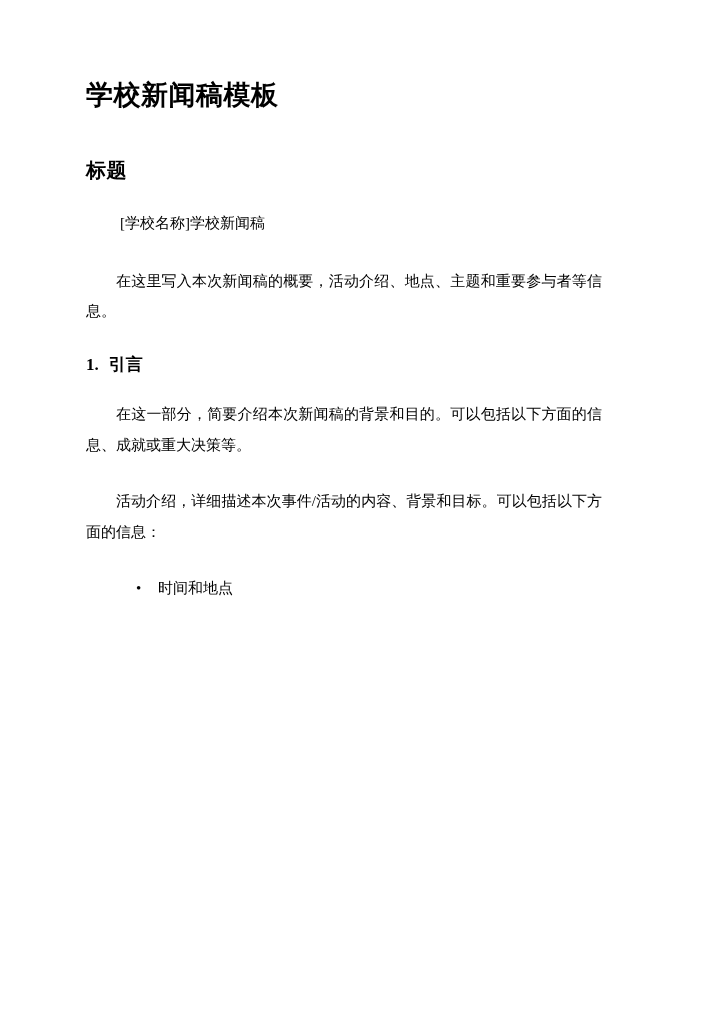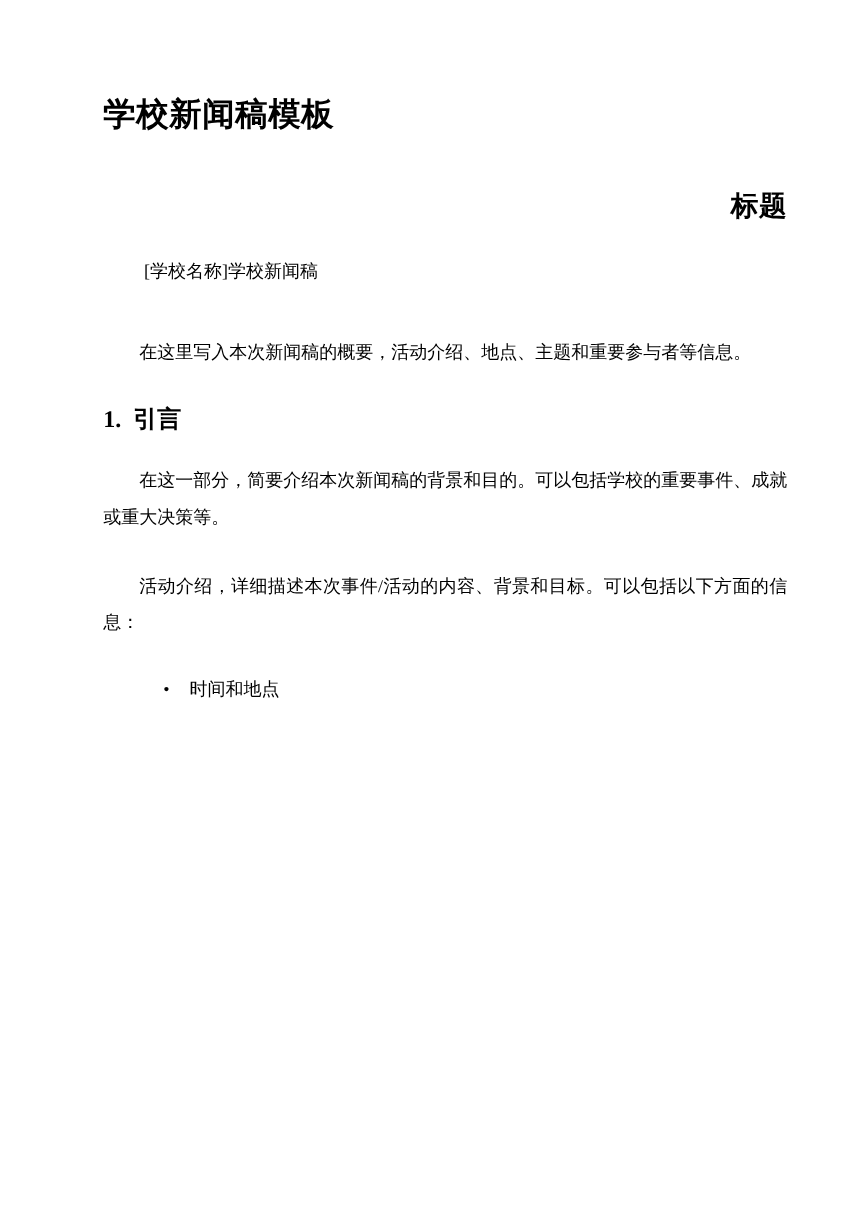--- a/index.html
+++ b/index.html
@@ -11,62 +11,61 @@
     width: 720px;
     height: 1017px;
     font-family: "Liberation Serif", "DejaVu Serif", serif;
     color: #000000;
     overflow: hidden;
   }
   .page {
     width: 720px;
     height: 1017px;
     box-sizing: border-box;
-    padding: 78px 64px 0 86px;
+    padding: 78px 118px 0 86px;
     position: relative;
   }
   .doc-title {
     font-size: 27px;
     font-weight: bold;
     line-height: 1.3;
     margin: 0 0 44px 0;
     letter-spacing: 0.5px;
   }
   .h2 {
-    font-size: 23px;
+    font-size: 20px;
     font-weight: bold;
     line-height: 1.3;
     margin: 0 0 26px 0;
     letter-spacing: 0.5px;
-    text-align: right;
   }
   .h2.spaced {
     margin-top: 42px;
   }
   .h3 {
-    font-size: 20px;
+    font-size: 17px;
     font-weight: bold;
     line-height: 1.4;
     margin: 0 0 22px 0;
   }
   .h3 .num {
     font-family: "Liberation Serif", "DejaVu Serif", serif;
     margin-right: 10px;
   }
   .body-text {
     font-size: 15px;
     line-height: 2.05;
     margin: 0 0 26px 0;
     text-indent: 2em;
     text-align: justify;
   }
   .sub-line {
     font-size: 15px;
     line-height: 1.9;
-    margin: 0 0 38px 0;
+    margin: 0 0 28px 0;
     padding-left: 34px;
   }
   .bullet-list {
     margin: 0;
     padding-left: 72px;
     list-style: none;
   }
   .bullet-list li {
     font-size: 15px;
     line-height: 1.9;
@@ -90,21 +89,21 @@
 
   <h2 class="h2">标题</h2>
   <p class="sub-line">[学校名称]学校新闻稿</p>
 
   <p class="body-text">在这里写入本次新闻稿的概要，活动介绍、地点、主题和重要参与者等信息。</p>
 
 
   <h3 class="h3">
     <span class="num">1.</span><span>引言</span>
   </h3>
-  <p class="body-text">在这一部分，简要介绍本次新闻稿的背景和目的。可以包括学校的重要事件、成就或重大决策等。</p>
+  <p class="body-text">在这一部分，简要介绍本次新闻稿的背景和目的。可以包括以下方面的信息、成就或重大决策等。</p>
 
   <p class="body-text">活动介绍，详细描述本次事件/活动的内容、背景和目标。可以包括以下方面的信息：</p>
 
   <ul class="bullet-list">
     <li>
       <span class="dot">•</span>
       <span>时间和地点</span>
     </li>
   </ul>
 

